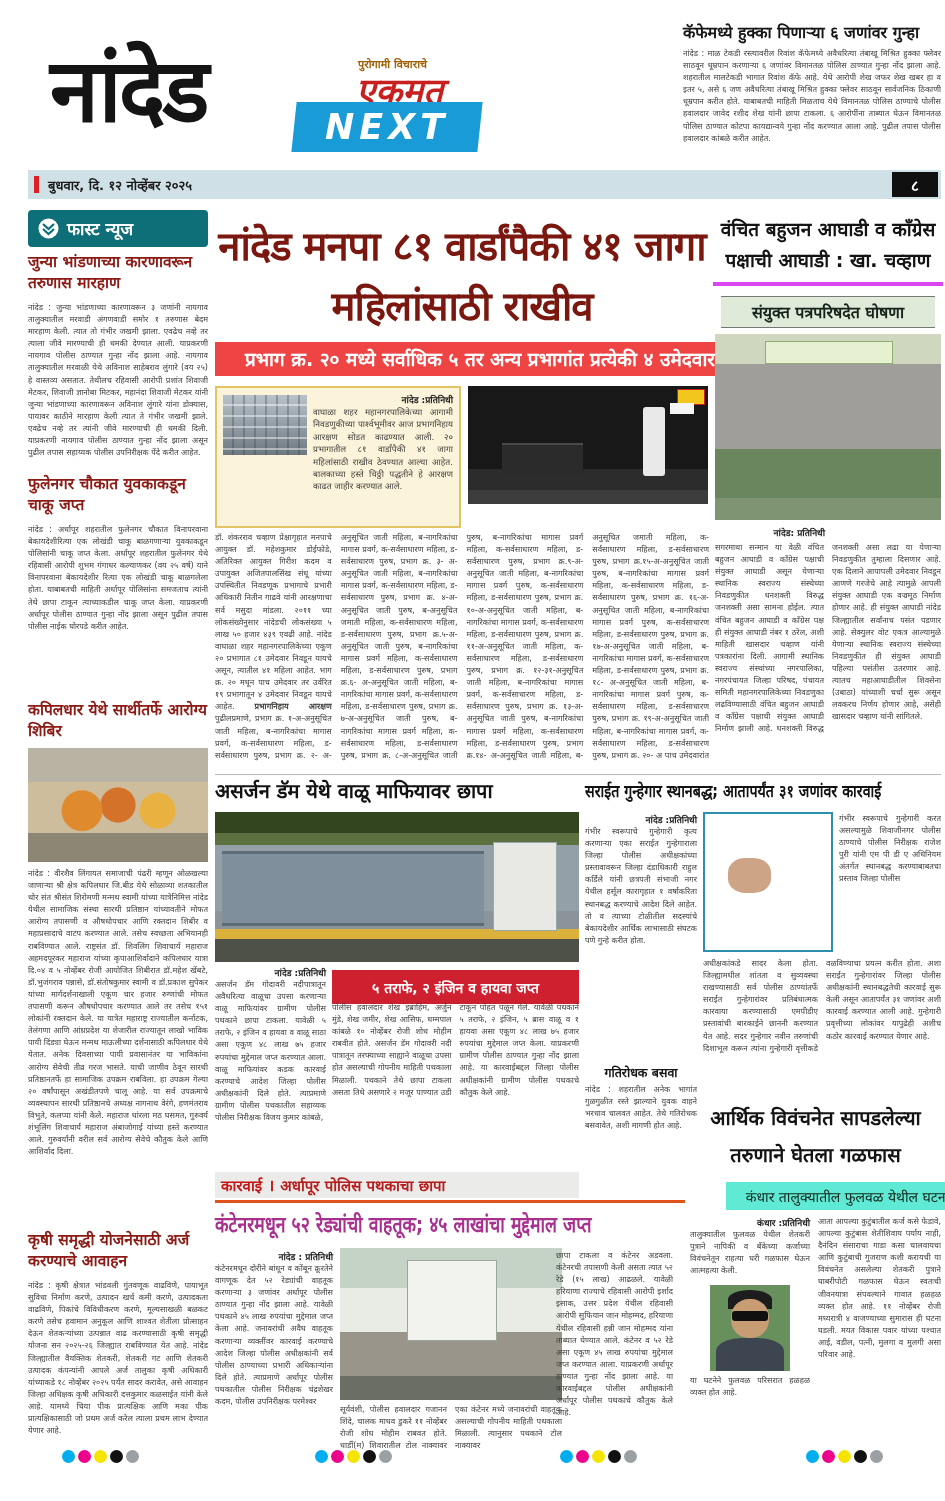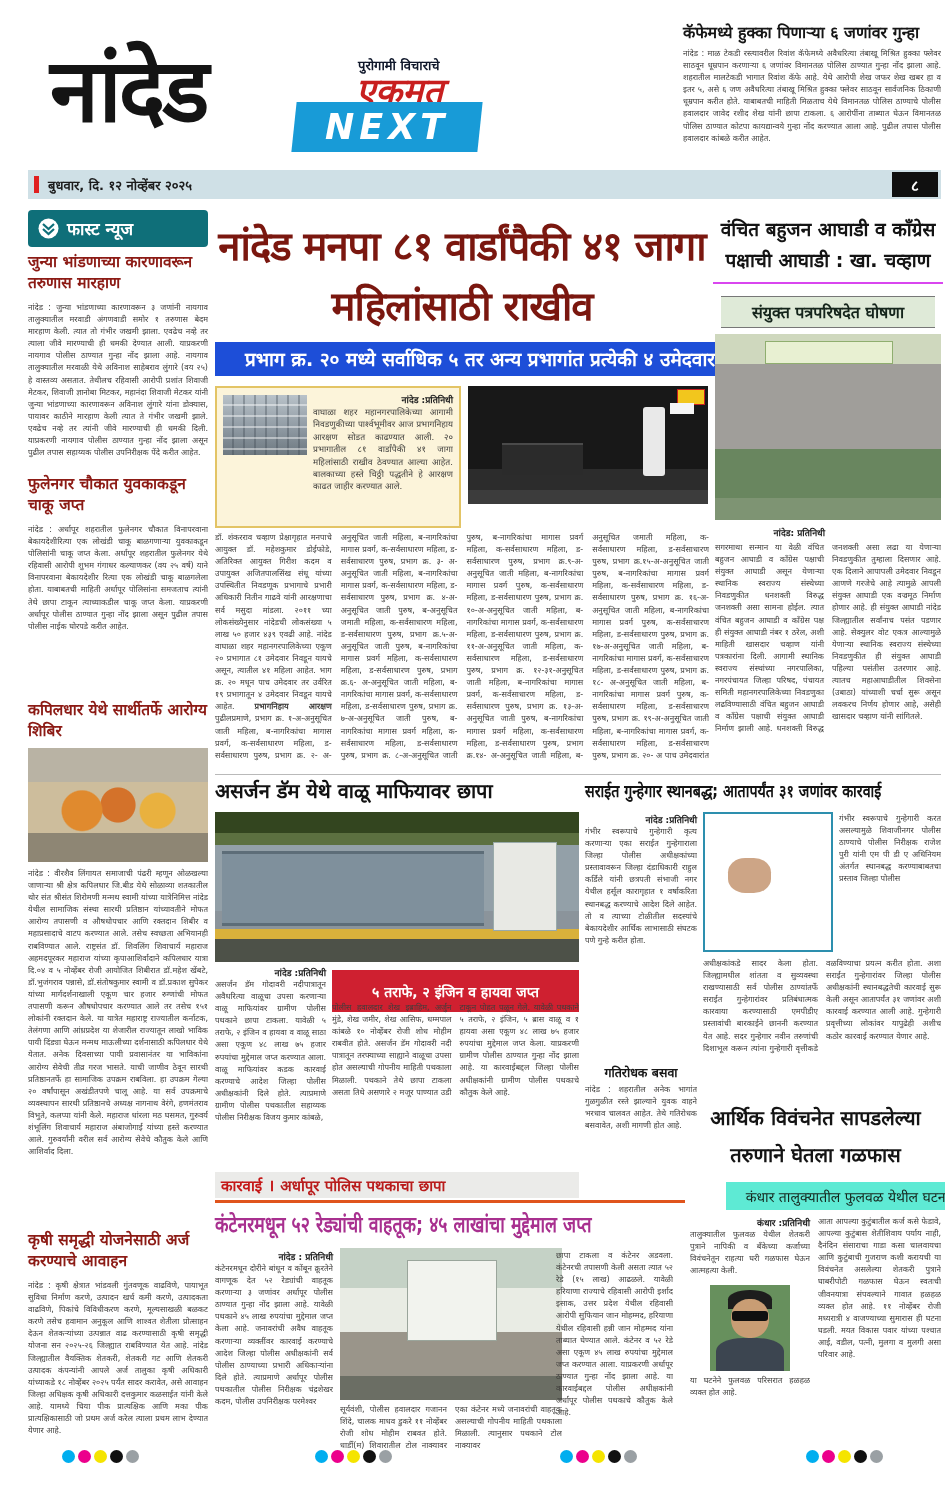--- a/index.html
+++ b/index.html
@@ -3,21 +3,21 @@
 <meta charset="utf-8">
 <style>
   html,body{margin:0;padding:0;background:#dfe1e3;}
   #page{position:relative;width:945px;height:1501px;margin:0 auto;background:#ffffff;overflow:hidden;
         font-family:"DejaVu Sans","Liberation Sans",sans-serif;}
   .abs{position:absolute;}
   .bt{font-size:8px;line-height:12.1px;text-align:justify;color:#3e3d3b;overflow:hidden;}
   .byline{font-weight:700;text-align:right;font-size:9px;color:#1d1d1d;}
   
   #masthead-title{left:50px;top:36px;font-size:88px;line-height:1.25;font-weight:800;color:#141414;letter-spacing:-3px;}
-  #tagline{left:358px;top:56px;font-size:13px;font-weight:700;color:#0f172a;}
+  #tagline{left:358px;top:56px;font-size:11px;font-weight:700;color:#a16207;}
   #brand{left:356px;top:66px;font-size:35px;font-weight:800;font-style:italic;color:#c81f1f;}
   #next-box{left:294px;top:102px;width:186px;height:50px;background:#189bd7;transform:skewX(-6deg);
             display:flex;align-items:center;justify-content:center;}
   #next-box span{font-size:35px;font-weight:800;font-style:italic;color:#fff;letter-spacing:5px;transform:skewX(6deg);}
   
   #hookah{left:683px;top:22px;width:258px;}
   #hookah h2{margin:0 0 4px 0;font-size:16px;line-height:22px;color:#161616;}
   #hookah .bt{height:112px;}
   
   #datebar{left:28px;top:170px;width:913px;height:29px;background:#cfe0e6;display:flex;align-items:center;}
@@ -32,52 +32,52 @@
   #fast-news-bar span{color:#fff;font-size:17px;font-weight:800;}
   
   .black-head{font-weight:800;color:#121212;}
   
   .regdots{display:flex;gap:3px;}
   .dot{width:13px;height:13px;border-radius:50%;}
   .dc{background:#00aeef}.dm{background:#ec008c}.dy{background:#f5e400}.dk{background:#111}.dg{background:#9aa0a4}
   
   #main-headline{left:215px;top:216px;width:494px;font-size:40px;line-height:60px;font-weight:800;
                  color:#7a170f;text-align:center;letter-spacing:-1px;}
-  #main-subbar{left:215px;top:342px;width:530px;height:34px;background:#1d4ed8;color:#fff;display:flex;
+  #main-subbar{left:215px;top:342px;width:530px;height:34px;background:#ef4444;color:#fff;display:flex;
                align-items:center;justify-content:center;font-size:19px;font-weight:700;}
   #lead-box{left:215px;top:386px;width:246px;height:142px;background:#fcf4da;border:2px solid #e3c465;
             box-sizing:border-box;padding:5px 6px;}
   #lead-box .bt{font-size:8.6px;line-height:12.4px;height:106px;}
   #building-photo{float:left;width:84px;height:60px;margin:2px 6px 2px 0;
      background:linear-gradient(180deg,#b9c2c9 0%,#8f9aa3 55%,#6d7880 100%);}
   #building-photo .win{width:100%;height:100%;
      background:repeating-linear-gradient(180deg,transparent 0 9px,rgba(255,255,255,.45) 9px 11px),
                 repeating-linear-gradient(90deg,transparent 0 9px,rgba(60,70,80,.35) 9px 11px);}
   #stage-photo{left:468px;top:386px;width:240px;height:118px;background:linear-gradient(180deg,#181818 0 70%,#2c2c2c 70% 88%,#3c3c3c 88% 100%);}
   #main-cols{left:215px;top:532px;width:494px;height:240px;column-count:4;column-gap:9px;}
   #hr-main{left:215px;top:774px;width:726px;height:1px;background:#b9b9b9;}
   
   #vanchit-head{left:713px;top:214px;width:230px;font-size:19px;line-height:31px;font-weight:800;color:#141414;
-                text-align:center;border-bottom:2px solid #d946ef;padding-bottom:6px;}
+                text-align:center;border-bottom:4px solid #d946ef;padding-bottom:6px;}
   #vanchit-sub{left:721px;top:296px;width:214px;height:30px;background:#dfead8;display:flex;align-items:center;
                justify-content:center;font-size:16px;font-weight:700;color:#15251c;border-top:1px solid #777;border-bottom:1px solid #777;}
   #vanchit-photo{left:715px;top:334px;width:226px;height:186px;
      background:linear-gradient(180deg,#cfd8be 0 16%,#a09e9a 16% 62%,#69865f 62% 88%,#7e9473 88% 100%);}
   #vanchit-photo .banner{position:absolute;left:22%;top:4%;width:56%;height:11%;background:#e8f0d2;border:1px solid #8fae6f;}
   #vanchit-byline{left:715px;top:526px;width:110px;}
   #vanchit-cols{left:715px;top:542px;width:226px;height:230px;column-count:2;column-gap:8px;}
   
   #sand-head{left:215px;top:777px;width:364px;font-size:20px;white-space:nowrap;}
   #truck-photo{left:215px;top:812px;width:364px;height:150px;
      background:linear-gradient(180deg,#33451f 0 14%,#5c7040 14% 22%,#93a0a8 22% 66%,#8b949b 66% 78%,#d9b13b 78% 85%,#4d5148 85% 100%);}
   #truck-photo .cab{position:absolute;right:6%;top:20%;width:17%;height:58%;background:#e8e9e4;border:1px solid #9aa;}
   #truck-photo .panel{position:absolute;left:2%;top:26%;width:72%;height:46%;background:#7f909c;
      border-top:3px solid #5d6d78;border-bottom:3px solid #5d6d78;}
   #sand-col1{left:215px;top:966px;width:111px;height:204px;}
-  #sand-redbar{left:332px;top:970px;width:247px;height:42px;background:#cf2030;color:#fff;display:flex;
+  #sand-redbar{left:332px;top:970px;width:247px;height:34px;background:#cf2030;color:#fff;display:flex;
                align-items:center;justify-content:center;font-size:14px;font-weight:700;}
   #sand-rest{left:332px;top:1002px;width:247px;height:168px;column-count:2;column-gap:8px;}
   
   #det-head{left:585px;top:779px;width:356px;font-size:17px;white-space:nowrap;transform:scaleX(.84);transform-origin:left;}
   #det-col1{left:585px;top:813px;width:112px;height:378px;}
   #jail-photo{left:703px;top:812px;width:130px;height:140px;border:2px solid #2d8fae;box-sizing:border-box;
      background:repeating-linear-gradient(90deg,#b6c5cf 0 9px,#56애 0 0),repeating-linear-gradient(90deg,#b6c5cf 0 9px,#596b78 9px 20px);}
   #jail-photo .hand{position:absolute;left:18%;top:32%;width:34%;height:26%;border-radius:40%;background:#caa080;opacity:.95;}
   #det-col2top{left:839px;top:813px;width:102px;height:142px;}
   #det-rest{left:703px;top:958px;width:238px;height:140px;column-count:2;column-gap:8px;}

